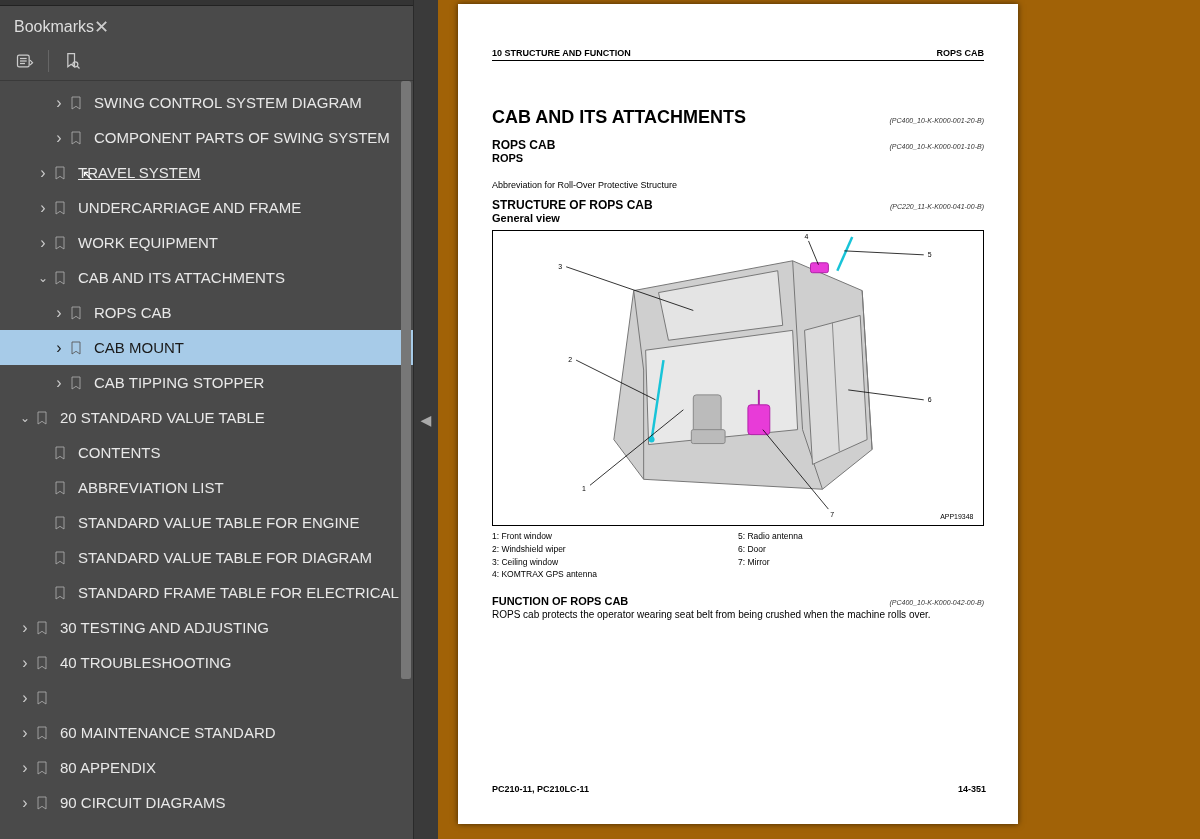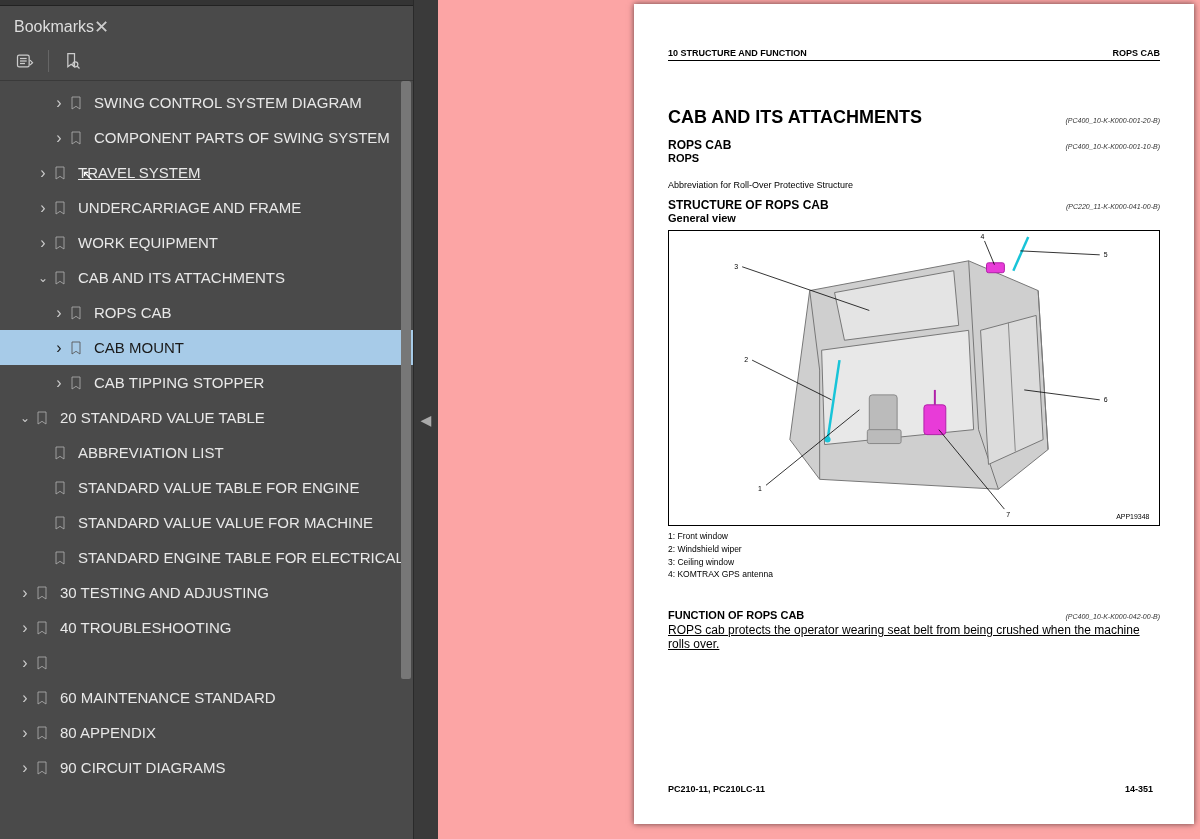--- a/index.html
+++ b/index.html
@@ -25,36 +25,36 @@
 .bm-icon svg { width: 16px; height: 18px; stroke: #aaa; fill: none; stroke-width: 1.3; }
 .row.selected .bm-icon svg { stroke: #555; }
 .row .lbl { overflow: hidden; text-overflow: ellipsis; }
 .row .lbl.underline { text-decoration: underline; }
 .scrollbar-fake { position: absolute; right: 2px; top: 0; width: 10px; height: 598px; }
 .scrollbar-thumb { position: absolute; right: 0; top: 0; width: 10px; height: 598px; background: #777; border-radius: 2px; }
 
 .middle { width: 24px; background: #3a3a3a; display: flex; align-items: center; justify-content: center; }
 .collapse-btn { color: #aaa; font-size: 14px; cursor: pointer; }
 
-.docarea { flex: 1; background: #fca5a5; display: flex; justify-content: flex-end; align-items: flex-start; padding: 4px 6px; overflow: hidden; }
+.docarea { flex: 1; background: #a16207; display: flex; justify-content: flex-start; align-items: flex-start; padding: 4px 20px; overflow: hidden; }
 .page { width: 560px; height: 820px; background: #fff; box-shadow: 0 0 6px rgba(0,0,0,.6); position: relative; font-family: Arial, sans-serif; color: #000; padding: 44px 34px 30px 34px; }
 .pg-header { display: flex; justify-content: space-between; font-size: 9px; font-weight: bold; border-bottom: 1px solid #000; padding-bottom: 2px; }
 .h1 { font-size: 18px; font-weight: bold; margin-top: 46px; }
 .h2 { font-size: 12px; font-weight: bold; margin-top: 10px; }
 .h3 { font-size: 11px; font-weight: bold; margin-top: 0; }
 .small { font-size: 9px; margin-top: 16px; }
 .code-r { float: right; font-size: 7px; font-style: italic; color: #333; }
 .row-h { display: flex; justify-content: space-between; align-items: baseline; }
 .diagram { border: 1px solid #000; height: 296px; margin-top: 6px; position: relative; background: #fff; }
 .diagram svg { width: 100%; height: 100%; }
 .legend { display: flex; font-size: 8.5px; margin-top: 4px; line-height: 1.5; }
 .legend .col { flex: 1; }
 .func-h { font-size: 11px; font-weight: bold; margin-top: 10px; }
-.func-t { font-size: 12px; margin-top: 2px; text-decoration: underline; }
-.pg-footer { position: absolute; bottom: 30px; left: 34px; right: 41px; display: flex; justify-content: space-between; font-size: 9px; font-weight: bold; border-top: 0; }
+.func-t { font-size: 10px; margin-top: 2px; }
+.pg-footer { position: absolute; bottom: 30px; left: 34px; right: 32px; display: flex; justify-content: space-between; font-size: 9px; font-weight: bold; border-top: 0; }
 .diag-num { font-size: 7px; fill: #000; }
 </style>
 </head>
 <body>
 
 <div class="sidebar">
   <div class="topstrip"></div>
   <div class="sidebar-header">
     <span>Bookmarks</span>
     <span class="close-x">✕</span>
@@ -148,42 +148,49 @@
           <span class="bm-icon"><svg viewBox="0 0 24 24">
               <path d="M6 3 h12 v18 l-6 -4 l-6 4 z"></path>
             </svg></span>
           <span class="lbl">20 STANDARD VALUE TABLE</span>
         </div>
         <div class="row indent-1">
           <span class="chev"></span>
           <span class="bm-icon"><svg viewBox="0 0 24 24">
               <path d="M6 3 h12 v18 l-6 -4 l-6 4 z"></path>
             </svg></span>
+          <span class="lbl">CONTENTS</span>
+        </div>
+        <div class="row indent-1">
+          <span class="chev"></span>
+          <span class="bm-icon"><svg viewBox="0 0 24 24">
+              <path d="M6 3 h12 v18 l-6 -4 l-6 4 z"></path>
+            </svg></span>
           <span class="lbl">ABBREVIATION LIST</span>
         </div>
         <div class="row indent-1">
           <span class="chev"></span>
           <span class="bm-icon"><svg viewBox="0 0 24 24">
               <path d="M6 3 h12 v18 l-6 -4 l-6 4 z"></path>
             </svg></span>
           <span class="lbl">STANDARD VALUE TABLE FOR ENGINE</span>
         </div>
         <div class="row indent-1">
           <span class="chev"></span>
           <span class="bm-icon"><svg viewBox="0 0 24 24">
               <path d="M6 3 h12 v18 l-6 -4 l-6 4 z"></path>
             </svg></span>
-          <span class="lbl">STANDARD VALUE VALUE FOR MACHINE</span>
-        </div>
-        <div class="row indent-1">
-          <span class="chev"></span>
-          <span class="bm-icon"><svg viewBox="0 0 24 24">
-              <path d="M6 3 h12 v18 l-6 -4 l-6 4 z"></path>
-            </svg></span>
-          <span class="lbl">STANDARD ENGINE TABLE FOR ELECTRICAL</span>
+          <span class="lbl">STANDARD VALUE TABLE FOR DIAGRAM</span>
+        </div>
+        <div class="row indent-1">
+          <span class="chev"></span>
+          <span class="bm-icon"><svg viewBox="0 0 24 24">
+              <path d="M6 3 h12 v18 l-6 -4 l-6 4 z"></path>
+            </svg></span>
+          <span class="lbl">STANDARD FRAME TABLE FOR ELECTRICAL</span>
         </div>
         <div class="row indent-0">
           <span class="chev" style="font-size: 16px;">›</span>
           <span class="bm-icon"><svg viewBox="0 0 24 24">
               <path d="M6 3 h12 v18 l-6 -4 l-6 4 z"></path>
             </svg></span>
           <span class="lbl">30 TESTING AND ADJUSTING</span>
         </div>
         <div class="row indent-0">
           <span class="chev" style="font-size: 16px;">›</span>
@@ -309,23 +316,28 @@
       </svg>
     </div>
 
     <div class="legend">
       <div class="col" id="legend-left">
           <div>1: Front window</div>
           <div>2: Windshield wiper</div>
           <div>3: Ceiling window</div>
           <div>4: KOMTRAX GPS antenna</div>
         </div>
-    </div>
-
-    <div class="row-h" style="margin-top:28px;gap:20px;">
+      <div class="col" id="legend-right">
+          <div>5: Radio antenna</div>
+          <div>6: Door</div>
+          <div>7: Mirror</div>
+        </div>
+    </div>
+
+    <div class="row-h" style="margin-top:14px;gap:20px;">
       <div class="func-h" style="margin-top:0;">FUNCTION OF ROPS CAB</div>
       <div class="code-r">(PC400_10-K-K000-042-00-B)</div>
     </div>
     <div class="func-t">ROPS cab protects the operator wearing seat belt from being crushed when the machine rolls over.</div>
 
     <div class="pg-footer">
       <span>PC210-11, PC210LC-11</span>
       <span>14-351</span>
     </div>
   </div>

